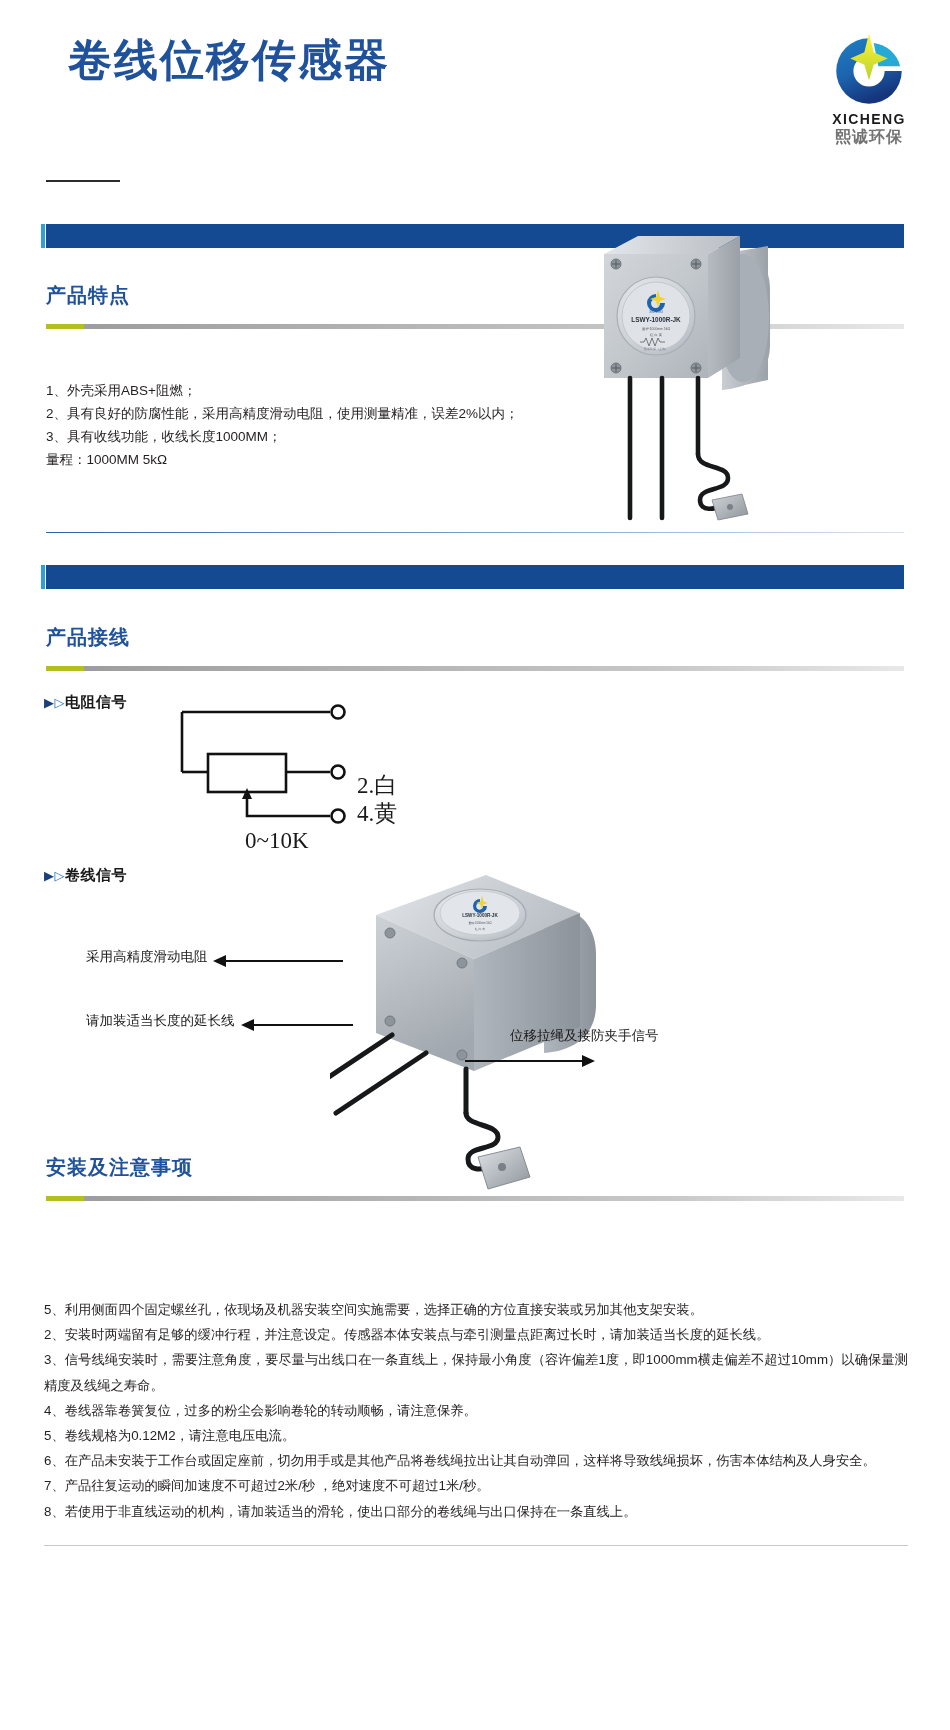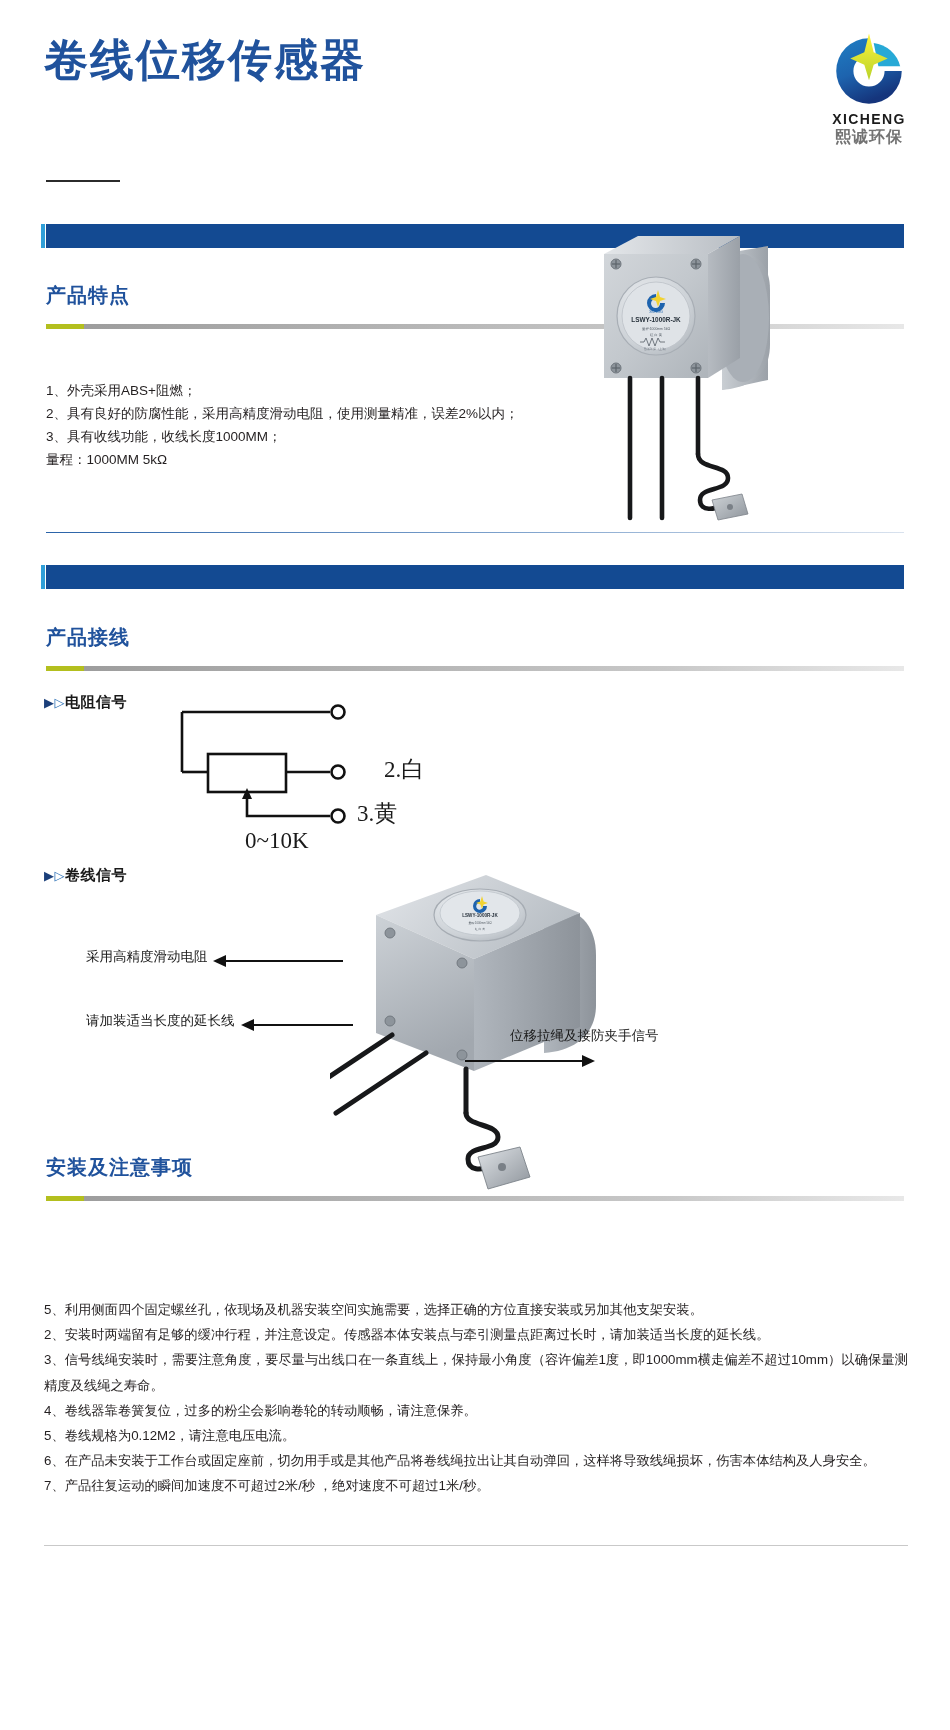--- a/index.html
+++ b/index.html
@@ -13,20 +13,21 @@
     font-family: "Liberation Sans", "DejaVu Sans", sans-serif;
     color: #231f20;
     position: relative;
     overflow: hidden;
   }
 
   
   .header {
     position: relative;
     height: 155px;
+    margin-left: 24px;
   }
   .doc-title {
     position: absolute;
     left: 44px;
     top: 38px;
     font-size: 44px;
     font-weight: bold;
     color: #20529c;
     letter-spacing: 2px;
     line-height: 1;
@@ -374,22 +375,22 @@
     </g>
 
     <path d="M97 88 L92 99 L102 99 Z" fill="#111"></path>
 
     <g fill="#fff" stroke="#111" stroke-width="2.6">
       <circle cx="188" cy="12" r="6.5"></circle>
       <circle cx="188" cy="72" r="6.5"></circle>
       <circle cx="188" cy="116" r="6.5"></circle>
     </g>
   </svg>
-  <div class="ckt-label" style="left:207px; top:54px;margin-left:27px;">2.白</div>
-  <div class="ckt-label" style="left:207px; top:98px;">3.黄</div>
+  <div class="ckt-label" style="left:207px; top:70px;">2.白</div>
+  <div class="ckt-label" style="left:207px; top:98px;">4.黄</div>
   <div class="ckt-label" style="left:95px; top:128px;">0~10K</div>
 </div>
 
 <div class="subhead" style="left:44px; top:866px;">
   <span class="tri-solid">▶</span><span class="tri-open">▷</span><span>卷线信号</span>
 </div>
 
 <div class="photo2">
   <svg viewBox="0 0 360 340" width="360" height="340">
     <defs>
@@ -468,15 +469,16 @@
 <div class="sec-underline" style="top:1196px;"></div>
 
 <div class="notes">
   <p>5、利用侧面四个固定螺丝孔，依现场及机器安装空间实施需要，选择正确的方位直接安装或另加其他支架安装。</p>
   <p>2、安装时两端留有足够的缓冲行程，并注意设定。传感器本体安装点与牵引测量点距离过长时，请加装适当长度的延长线。</p>
   <p>3、信号线绳安装时，需要注意角度，要尽量与出线口在一条直线上，保持最小角度（容许偏差1度，即1000mm横走偏差不超过10mm）以确保量测精度及线绳之寿命。</p>
   <p>4、卷线器靠卷簧复位，过多的粉尘会影响卷轮的转动顺畅，请注意保养。</p>
   <p>5、卷线规格为0.12M2，请注意电压电流。</p>
   <p>6、在产品未安装于工作台或固定座前，切勿用手或是其他产品将卷线绳拉出让其自动弹回，这样将导致线绳损坏，伤害本体结构及人身安全。</p>
   <p>7、产品往复运动的瞬间加速度不可超过2米/秒 ，绝对速度不可超过1米/秒。</p>
+  <p>8、若使用于非直线运动的机构，请加装适当的滑轮，使出口部分的卷线绳与出口保持在一条直线上。</p>
 </div>
 
 <div class="footer-rule"></div>
 
 </body></html>

